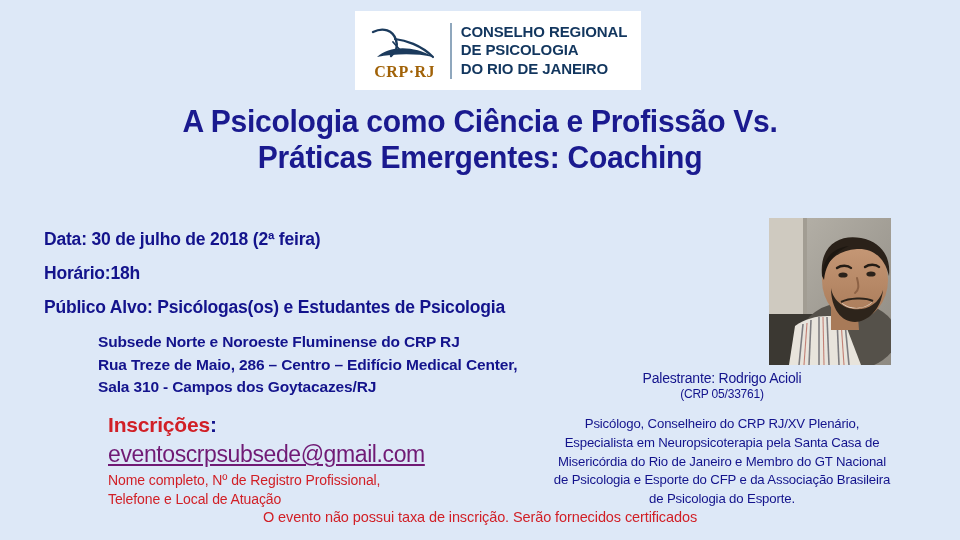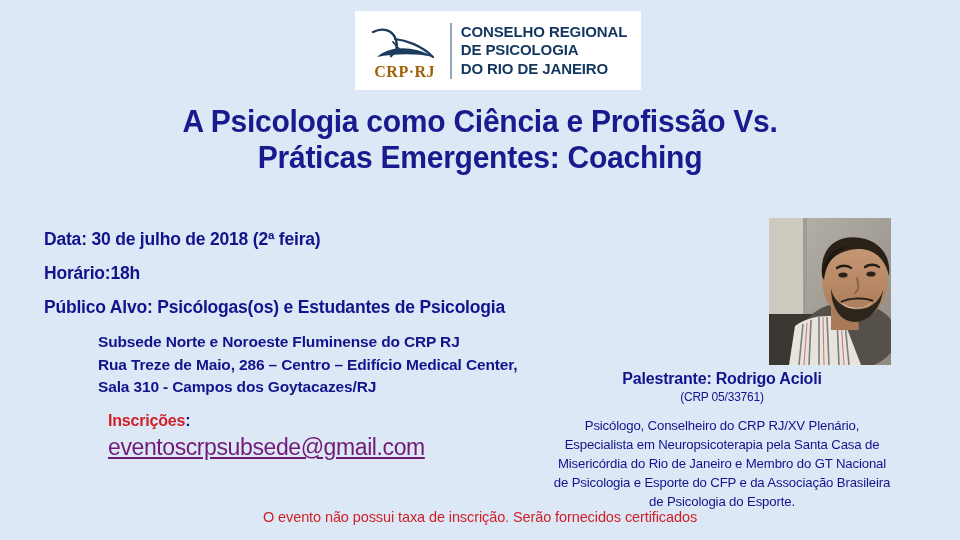--- a/index.html
+++ b/index.html
@@ -112,21 +112,21 @@
   }
   .address-block div { white-space: nowrap; }
 
   
   .signup {
     position: absolute;
     left: 108px;
     top: 410px;
   }
   .signup-label {
-    font-size: 16px;
+    font-size: 21px;
     font-weight: 700;
     color: #d11f26;
     letter-spacing: -0.2px;
     line-height: 1.4;
   }
   .signup-label .colon { color: #13138c; }
   .signup-email {
     display: inline-block;
     font-size: 23px;
     color: #701a75;
@@ -160,22 +160,22 @@
   
   .speaker {
     position: absolute;
     right: 28px;
     top: 369px;
     width: 420px;
     text-align: center;
     color: #13138c;
   }
   .speaker-name {
-    font-weight: 700;
-    font-size: 16px;
+    font-weight: 400;
+    font-size: 14px;
     line-height: 1.3;
     letter-spacing: -0.2px;
   }
   .speaker-crp {
     font-weight: 400;
     font-size: 12px;
     line-height: 1.3;
     letter-spacing: -0.2px;
   }
   .speaker-bio {
@@ -234,20 +234,24 @@
 
   <div class="address-block">
     <div>Subsede Norte e Noroeste Fluminense do CRP RJ</div>
     <div>Rua Treze de Maio, 286 – Centro – Edifício Medical Center,</div>
     <div>Sala 310 - Campos dos Goytacazes/RJ</div>
   </div>
 
   <div class="signup">
     <div class="signup-label"><span>Inscrições</span><span class="colon">:</span></div>
     <a class="signup-email" href="#">eventoscrpsubsede@gmail.com</a>
+    <div class="signup-note">
+      <div>Nome completo, Nº de Registro Profissional,</div>
+      <div>Telefone e Local de Atuação</div>
+    </div>
   </div>
 
   <div class="photo">
     <svg width="122" height="147" viewBox="0 0 122 147" aria-hidden="true">
       <defs>
         <linearGradient id="wallg" x1="0" y1="0" x2="1" y2="1">
           <stop offset="0%" stop-color="#b9b5ac"></stop>
           <stop offset="100%" stop-color="#8e8a82"></stop>
         </linearGradient>
         <linearGradient id="skin" x1="0" y1="0" x2="0" y2="1">

